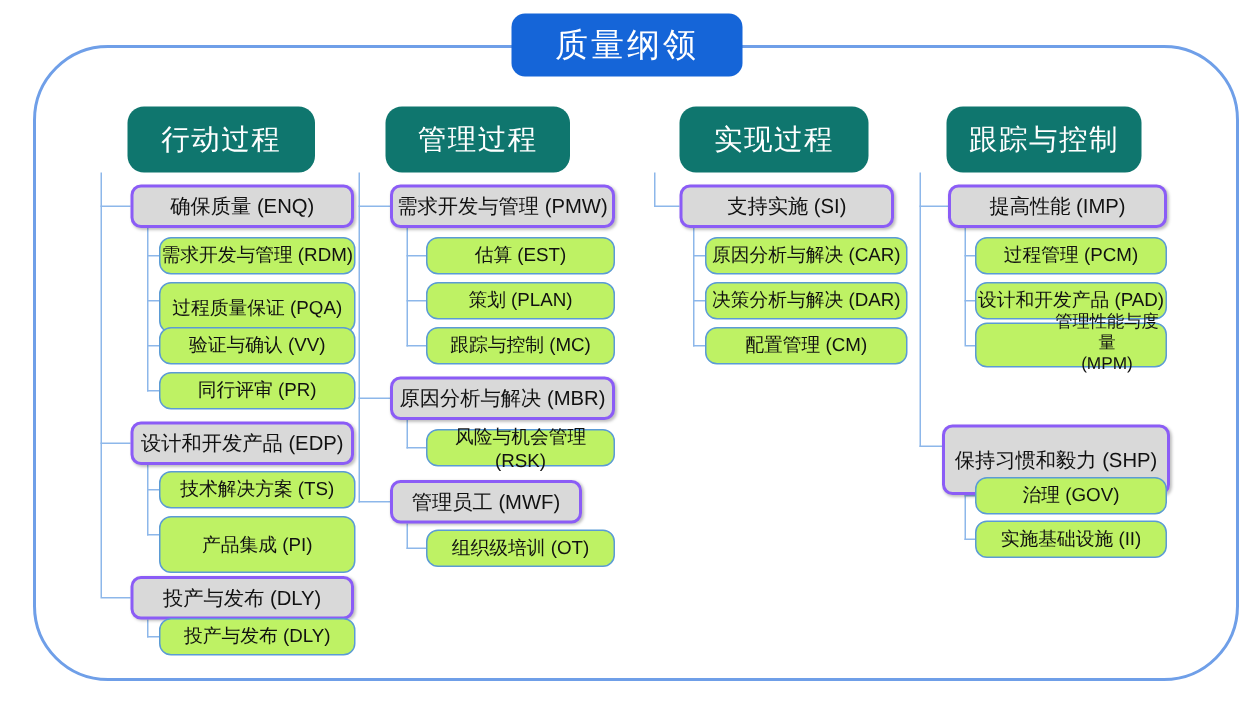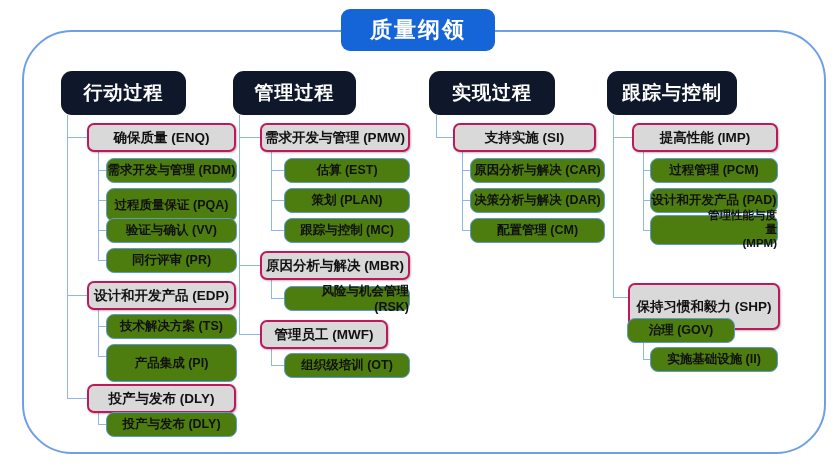--- a/index.html
+++ b/index.html
@@ -1,26 +1,26 @@
 <!DOCTYPE html>
 <html><head>
 <meta charset="utf-8">
 <style>
   html,body{margin:0;padding:0;background:#fff;}
   body{width:839px;height:469px;position:relative;overflow:hidden;
        font-family:"Liberation Sans","DejaVu Sans",sans-serif;}
   .frame{position:absolute;left:22px;top:30px;width:804px;height:424px;
          border:2px solid #6f9fe8;border-radius:50px;background:#fff;box-sizing:border-box;}
   .box{position:absolute;box-sizing:border-box;display:flex;align-items:center;
-       justify-content:center;text-align:right;font-weight:bold;color:#111;}
+       justify-content:center;text-align:center;font-weight:normal;color:#111;}
   .title{background:#1565d8;color:#fff;border-radius:9px;font-size:22px;letter-spacing:2px;z-index:5;}
-  .hdr{background:#0f172a;color:#fff;border-radius:11px;font-size:19px;letter-spacing:1px;z-index:3;}
-  .grp{background:#d9d9d9;border:2px solid #be185d;border-radius:7px;font-size:13.5px;
+  .hdr{background:#0f766e;color:#fff;border-radius:11px;font-size:19px;letter-spacing:1px;z-index:3;margin-left:24px;}
+  .grp{background:#d9d9d9;border:2px solid #8b5cf6;border-radius:7px;font-size:13.5px;
        box-shadow:1px 1px 2px rgba(0,0,0,.25);z-index:3;}
-  .leaf{background:#4d7c0f;border:1.5px solid #5b9bd5;border-radius:8px;font-size:12.5px;z-index:3;}
+  .leaf{background:#bef264;border:1.5px solid #5b9bd5;border-radius:8px;font-size:12.5px;z-index:3;}
   .two-line{white-space:pre-line;font-size:11.5px;line-height:1.2;padding-left:48px;}
   .vline{position:absolute;width:0;border-left:1.5px solid #8db7ea;z-index:1;}
   .hline{position:absolute;height:0;border-top:1.5px solid #8db7ea;z-index:1;}
 </style>
 </head>
 <body>
 
 <div class="frame"></div>
 
 <div class="vline" style="left:67px;top:115px;height:283px"></div>
@@ -100,14 +100,14 @@
 <div class="box leaf" style="left:470px;top:158px;width:135px;height:25px">原因分析与解决 (CAR)</div>
 <div class="box leaf" style="left:470px;top:188px;width:135px;height:25px">决策分析与解决 (DAR)</div>
 <div class="box leaf" style="left:470px;top:218px;width:135px;height:25px">配置管理 (CM)</div>
 
 <div class="box grp" style="left:632px;top:123px;width:146px;height:29px">提高性能 (IMP)</div>
 <div class="box leaf" style="left:650px;top:158px;width:128px;height:25px">过程管理 (PCM)</div>
 <div class="box leaf" style="left:650px;top:188px;width:128px;height:25px">设计和开发产品 (PAD)</div>
 <div class="box leaf two-line" style="left:650px;top:215px;width:128px;height:30px">管理性能与度量
 (MPM)</div>
 <div class="box grp" style="left:628px;top:283px;width:152px;height:47px">保持习惯和毅力 (SHP)</div>
-<div class="box leaf" style="left:627px;top:318px;width:108px;height:25px">治理 (GOV)</div>
+<div class="box leaf" style="left:650px;top:318px;width:128px;height:25px">治理 (GOV)</div>
 <div class="box leaf" style="left:650px;top:347px;width:128px;height:25px">实施基础设施 (II)</div>
 
 </body></html>

